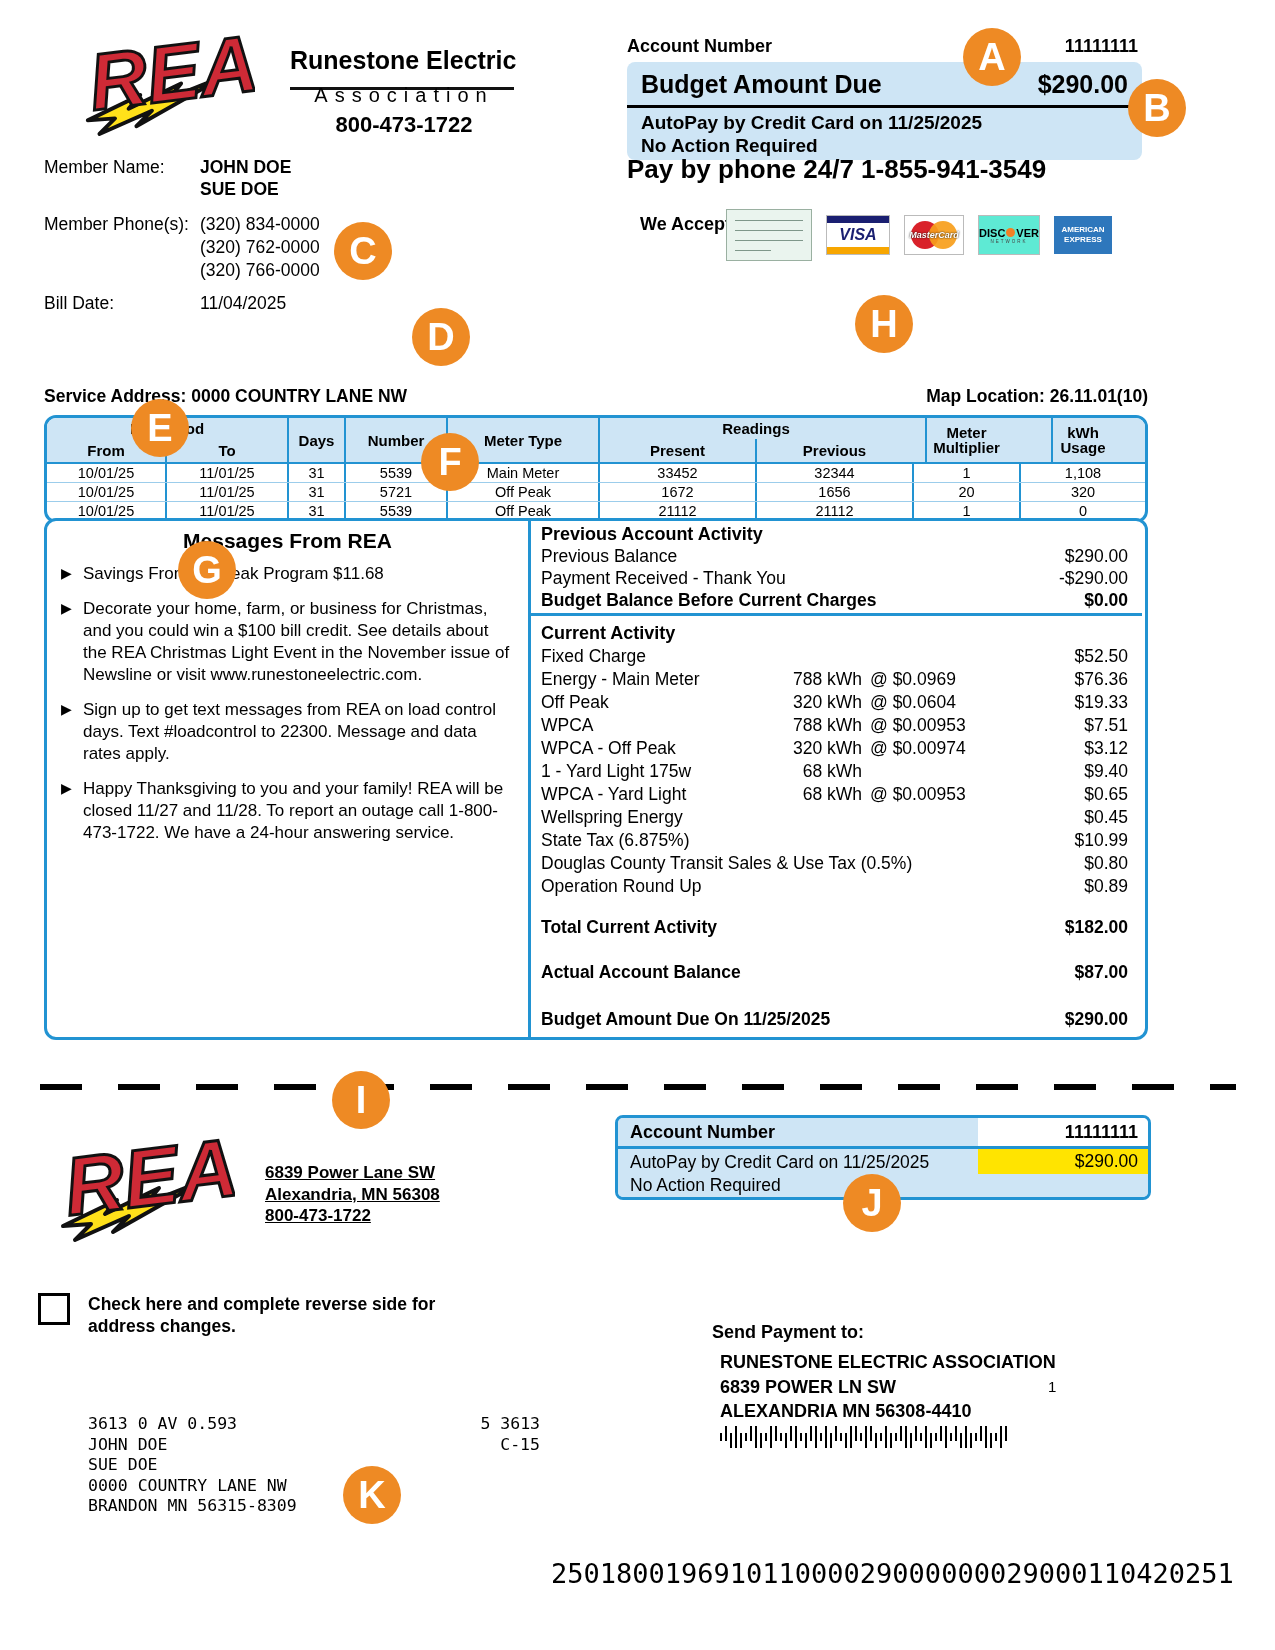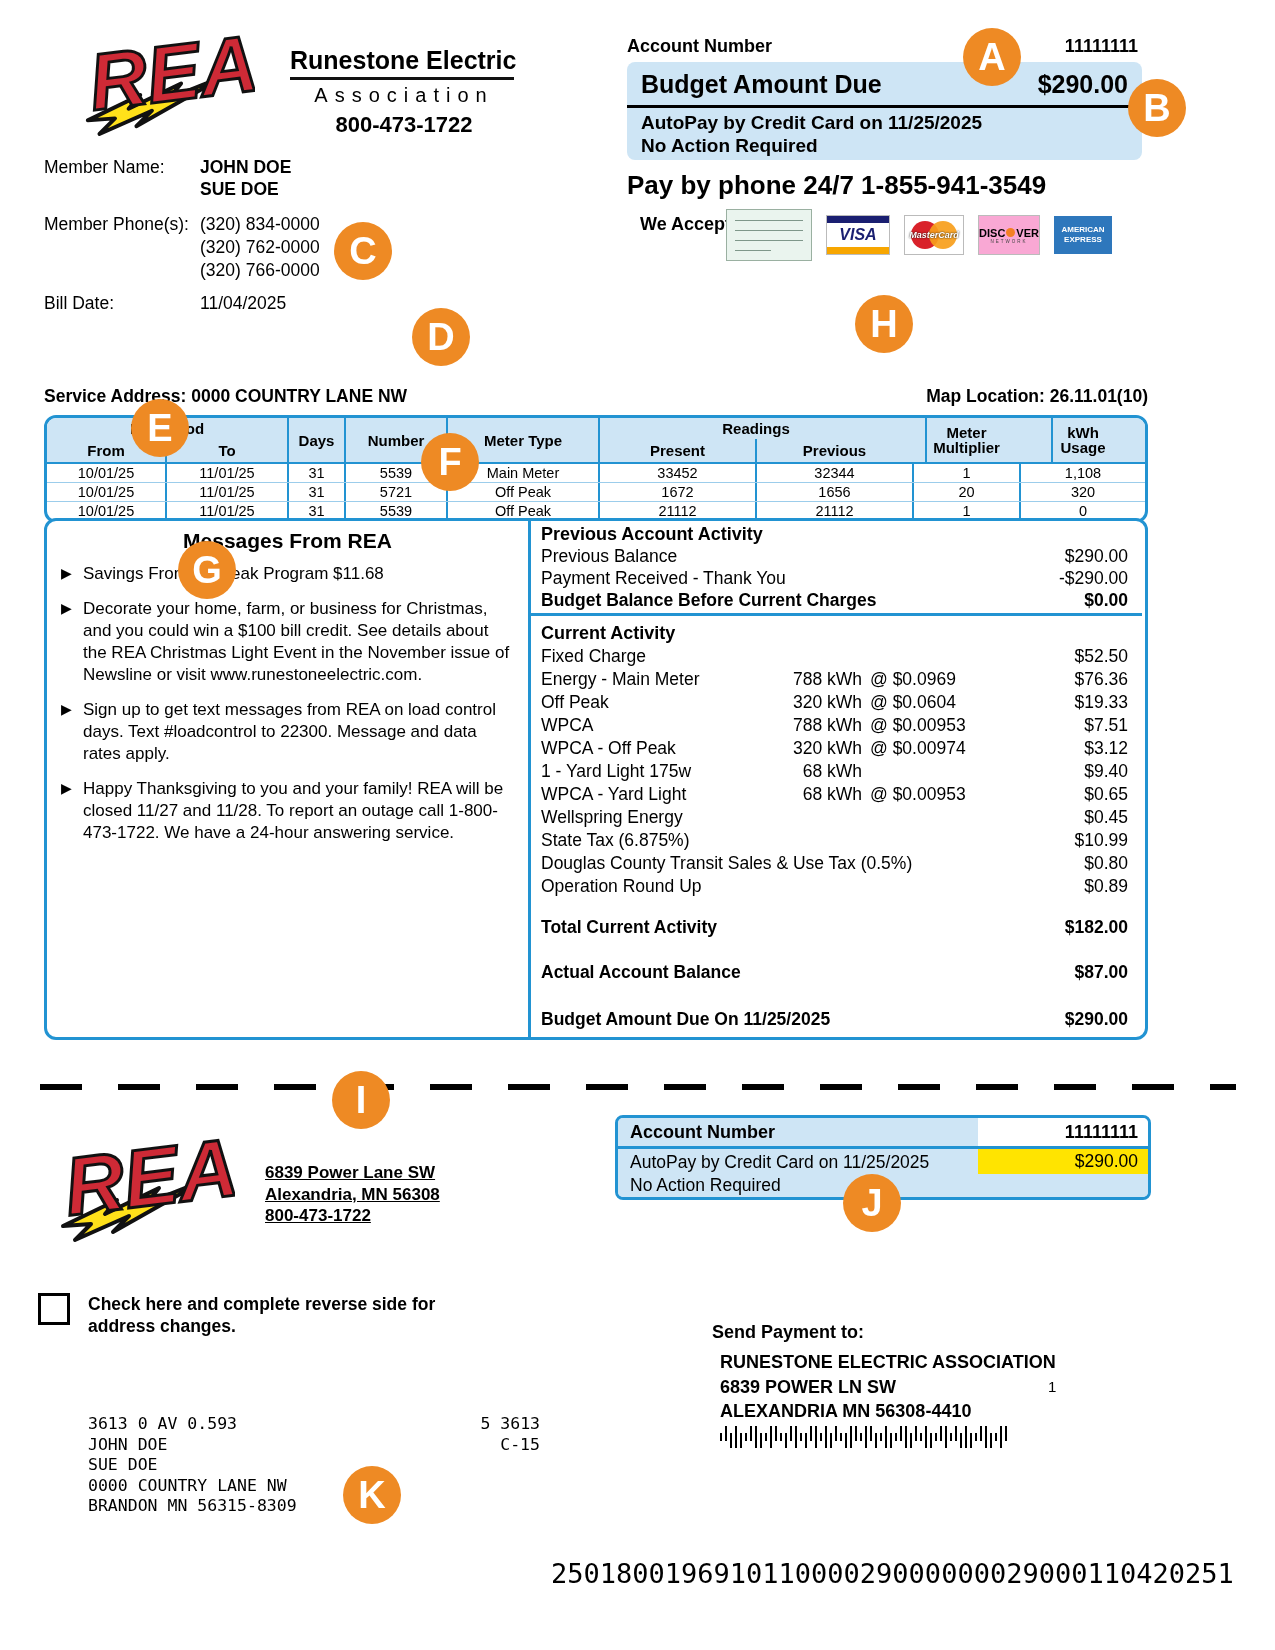--- a/index.html
+++ b/index.html
@@ -2,53 +2,53 @@
 <html><head>
 <meta charset="utf-8">
 <style>
   html,body{margin:0;padding:0;background:#fff;}
   #page{position:relative;width:1275px;height:1650px;background:#fff;overflow:hidden;
         font-family:"Liberation Sans",sans-serif;color:#000;}
   .abs{position:absolute;}
   .b{font-weight:bold;}
   
   #company-name{position:absolute;left:290px;top:46px;width:224px;text-align:center;
-    font-size:25px;font-weight:bold;border-bottom:3px solid #111;padding-bottom:2px;white-space:nowrap;}
+    font-size:25px;font-weight:bold;border-bottom:3px solid #111;padding-bottom:12px;white-space:nowrap;}
   #association{position:absolute;left:292px;top:84px;width:224px;text-align:center;
     font-size:20px;letter-spacing:7px;white-space:nowrap;}
   #company-phone{position:absolute;left:292px;top:112px;width:224px;text-align:center;
     font-size:22px;font-weight:bold;}
   .lab{font-size:17.5px;}
   .val{font-size:17.5px;}
   
   #acct-label{left:627px;top:36px;font-size:18px;font-weight:bold;}
   #acct-num{left:1000px;top:36px;width:138px;text-align:right;font-size:18px;font-weight:bold;}
   #budget-box{position:absolute;left:627px;top:62px;width:515px;height:98px;background:#CEE5F5;border-radius:8px;}
   #budget-title{position:absolute;left:14px;top:8px;font-size:25px;font-weight:bold;}
   #budget-amt{position:absolute;right:14px;top:8px;font-size:25px;font-weight:bold;}
   #budget-line{position:absolute;left:0;top:43px;width:100%;height:3px;background:#000;}
   #autopay1{position:absolute;left:14px;top:50px;font-size:19px;font-weight:bold;}
   #autopay2{position:absolute;left:14px;top:73px;font-size:19px;font-weight:bold;}
-  #payphone{left:627px;top:170px;font-size:26px;font-weight:bold;}
+  #payphone{left:627px;top:154px;font-size:26px;font-weight:bold;}
   #weaccept{left:640px;top:214px;font-size:18px;font-weight:bold;}
   #cards{position:absolute;left:726px;top:209px;height:52px;display:flex;align-items:center;gap:14px;}
   .card-check{width:84px;height:50px;background:#eaf4ee;border:1px solid #9ab0a1;position:relative;}
   .card-check i{position:absolute;left:8px;right:8px;height:1px;background:#7f978a;display:block;}
   .card-visa{width:62px;height:38px;background:#fff;border:1px solid #bbb;position:relative;
     display:flex;align-items:center;justify-content:center;}
   .card-visa:before{content:"";position:absolute;left:0;top:0;right:0;height:7px;background:#1a1f71;}
   .card-visa:after{content:"";position:absolute;left:0;bottom:0;right:0;height:7px;background:#f7a600;}
   .card-visa span{font-size:16px;font-weight:bold;font-style:italic;color:#1a1f71;}
   .card-mc{width:58px;height:38px;background:#fff;border:1px solid #bbb;position:relative;}
   .mc-c{position:absolute;top:5px;width:28px;height:28px;border-radius:50%;}
   .mc-red{left:6px;background:#d9222a;}
   .mc-org{right:6px;background:#f79e1b;opacity:.92;}
   .mc-t{position:absolute;left:0;right:0;top:14px;text-align:center;font-size:9px;font-style:italic;
     font-weight:bold;color:#fff;text-shadow:0 0 2px #000;}
-  .card-disc{width:60px;height:38px;background:#f9a8d4;border:1px solid #bbb;display:flex;flex-direction:column;
+  .card-disc{width:60px;height:38px;background:#5eead4;border:1px solid #bbb;display:flex;flex-direction:column;
     align-items:center;justify-content:center;}
   .disc-row{font-size:11px;font-weight:bold;display:flex;align-items:center;}
   .disc-o{width:9px;height:9px;border-radius:50%;background:#f48024;display:inline-block;margin:0 1px;}
   .disc-net{font-size:4.5px;letter-spacing:2px;color:#444;}
   .card-amex{width:58px;height:38px;background:#2e77bc;display:flex;flex-direction:column;align-items:center;
     justify-content:center;color:#fff;font-size:8px;font-weight:bold;line-height:10px;}
   
   #svc{left:44px;top:386px;font-size:17.5px;font-weight:bold;}
   #maploc{right:127px;top:386px;font-size:17.5px;font-weight:bold;}
   

